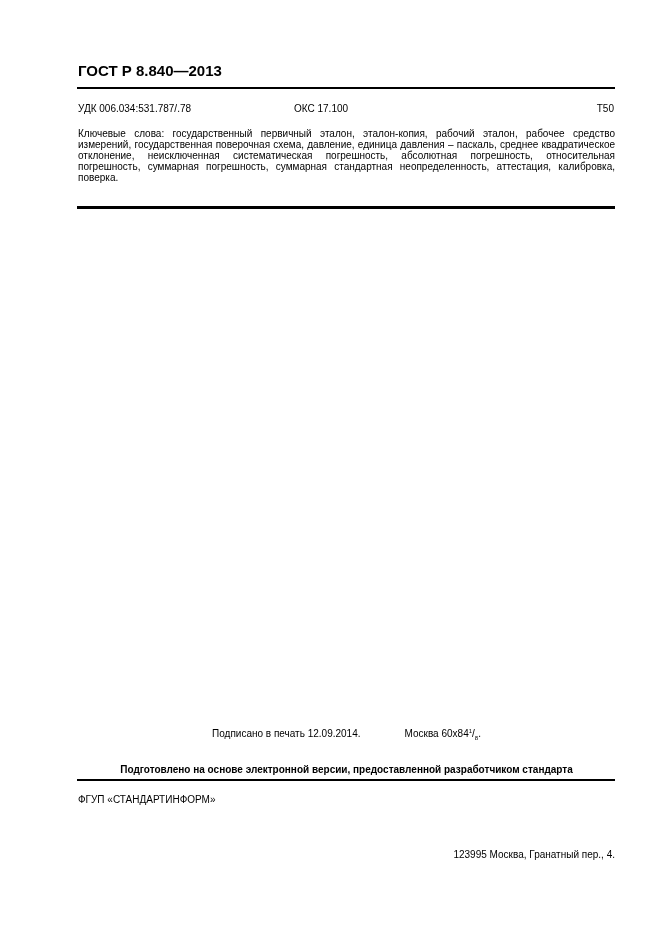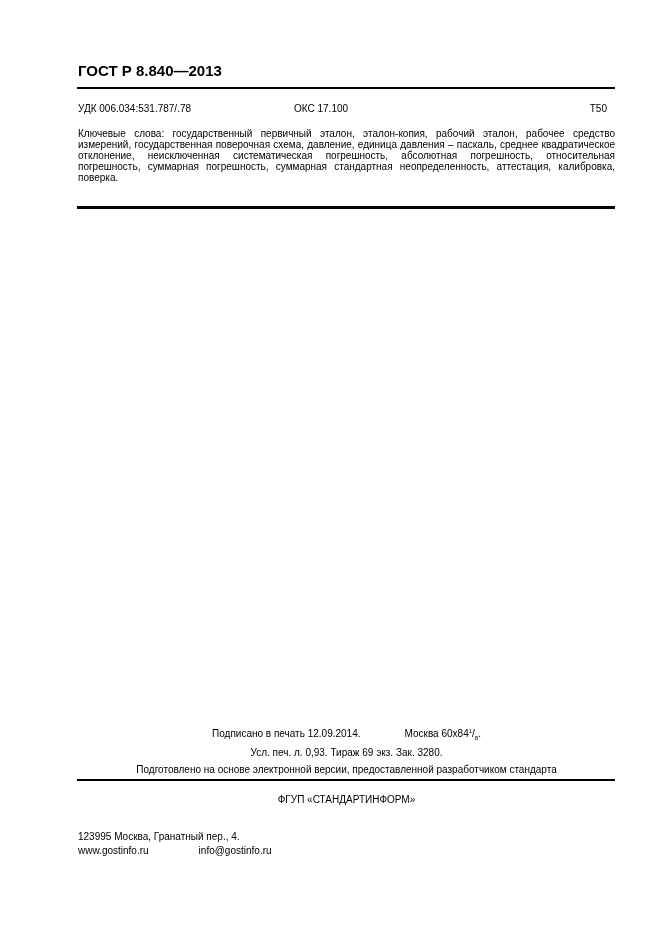--- a/index.html
+++ b/index.html
@@ -7,30 +7,30 @@
          font-family: "Liberation Sans", sans-serif; color: #000; }
   .abs { position: absolute; }
   .doc-code { left: 78px; top: 62px; font-size: 15px; font-weight: bold; }
   .rule { position: absolute; background: #000; }
   .rule-top { left: 77px; top: 87px; width: 538px; height: 2px; }
   .rule-mid { left: 77px; top: 206px; width: 538px; height: 3px; }
   .rule-bottom { left: 77px; top: 779px; width: 538px; height: 2px; }
   .meta-row { left: 78px; top: 103px; width: 537px; font-size: 10px; height: 14px; }
   .meta-row .udk { position: absolute; left: 0; top: 0; text-align: center; }
   .meta-row .oks { position: absolute; left: 216px; top: 0; }
-  .meta-row .t50 { position: absolute; right: 8px; top: 0; }
+  .meta-row .t50 { position: absolute; right: 1px; top: 0; }
   .keywords { left: 78px; top: 128px; width: 537px; font-size: 10px; line-height: 11px;
               text-align: justify; }
   .imprint { left: 78px; top: 725px; width: 537px; font-size: 10px; line-height: 13.5px; text-align: center; }
   .imprint .line1 { display: block; }
   .imprint .gap { display: inline-block; width: 44px; }
   .imprint sup, .imprint sub { font-size: 6px; }
-  .prepared { left: 78px; top: 764px; width: 537px; font-size: 10px; text-align: center; }
-  .publisher { left: 78px; top: 794px; width: 537px; font-size: 10px; text-align: center; }
-  .address { left: 78px; top: 830px; width: 537px; font-size: 10px; line-height: 13.5px; text-align: left; }
+  .prepared { left: 78px; top: 764px; width: 537px; font-size: 10px; text-align: center; font-weight: bold; }
+  .publisher { left: 78px; top: 794px; width: 537px; font-size: 10px; }
+  .address { left: 78px; top: 848px; width: 537px; font-size: 10px; line-height: 13.5px; text-align: right; }
   .contacts { display: block; }
   .contacts .gap { display: inline-block; width: 50px; }
 </style>
 </head>
 <body>
 
 <div class="abs doc-code">ГОСТ Р 8.840—2013</div>
 
 <div class="rule rule-top"></div>
 
@@ -41,27 +41,23 @@
 </div>
 
 <div class="abs keywords">Ключевые слова: государственный первичный эталон, эталон-копия, рабочий эталон, рабочее средство измерений, государственная поверочная схема, давление, единица давления – паскаль, среднее квадратическое отклонение, неисключенная систематическая погрешность, абсолютная погрешность, относительная погрешность, суммарная погрешность, суммарная стандартная неопределенность, аттестация, калибровка, поверка.</div>
 
 <div class="rule rule-mid"></div>
 
 <div class="abs imprint">
   <span class="line1">
     <span>Подписано в печать 12.09.2014.</span><span class="gap"></span><span>Москва 60х84</span><sup>1</sup>/<sub>8</sub><span>.</span>
   </span>
-  <span class="line1">Усл. печ. л. 0,93.  Тираж 69 экз.  Зак. 3280.</span>
 </div>
 
 <div class="abs prepared">Подготовлено на основе электронной версии, предоставленной разработчиком стандарта</div>
 
 <div class="rule rule-bottom"></div>
 
 <div class="abs publisher">ФГУП «СТАНДАРТИНФОРМ»</div>
 
 <div class="abs address">
   <span class="contacts">123995 Москва, Гранатный пер., 4.</span>
-  <span class="contacts">
-    <span>www.gostinfo.ru</span><span class="gap"></span><span>info@gostinfo.ru</span>
-  </span>
 </div>
 
 </body></html>

